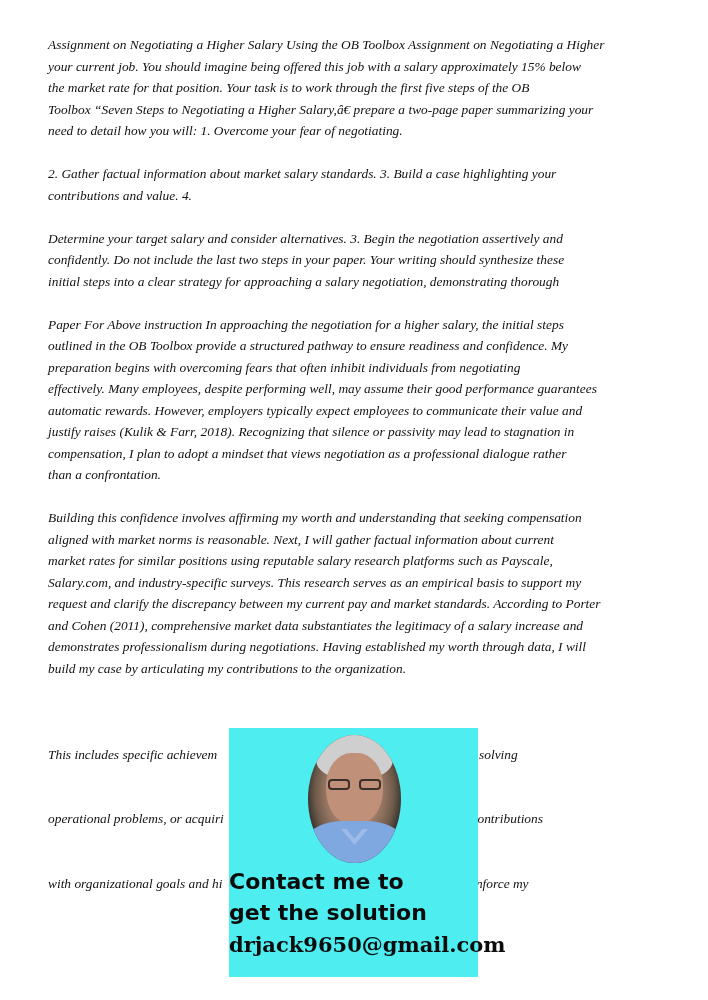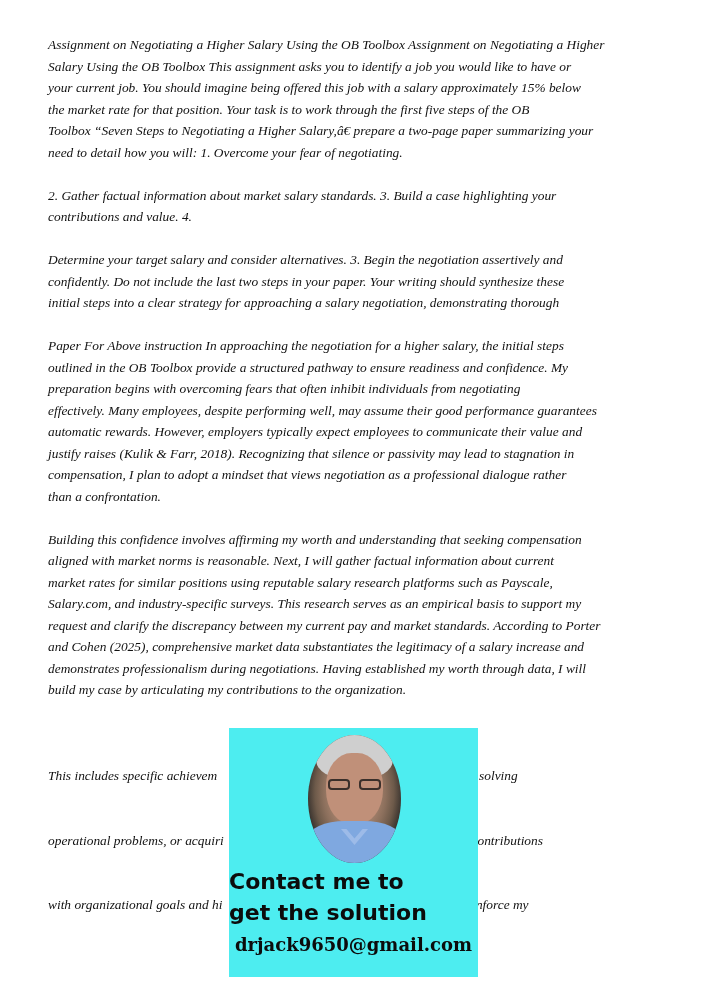--- a/index.html
+++ b/index.html
@@ -53,30 +53,29 @@
     .contact {
       position: absolute; left: 0; width: 249px; text-align: left;
       font-family: "DejaVu Sans", sans-serif; font-weight: bold;
       color: #0c0c0c; font-size: 22px; line-height: 30px;
     }
     .contact.l1 { top: 139px; }
     .contact.l2 { top: 170px; }
     .email {
       position: absolute; left: 0; top: 204px; width: 249px; text-align: center;
       font-family: "DejaVu Serif", serif; font-weight: bold;
-      font-size: 18px; line-height: 26px; color: #0c0c0c;
+      font-size: 21px; line-height: 26px; color: #0c0c0c;
     }
   </style>
 </head>
 <body>
 
 <div class="page">
   <div class="para">
     <span class="line">Assignment on Negotiating a Higher Salary Using the OB Toolbox Assignment on Negotiating a Higher</span>
-    <span class="line">Salary Using the OB Toolbox This assignment asks you to identify a job you would like to have or</span>
     <span class="line">your current job. You should imagine being offered this job with a salary approximately 15% below</span>
     <span class="line">the market rate for that position. Your task is to work through the first five steps of the OB</span>
     <span class="line">Toolbox “Seven Steps to Negotiating a Higher Salary,â€ prepare a two-page paper summarizing your</span>
     <span class="line">need to detail how you will: 1. Overcome your fear of negotiating.</span>
   </div>
   <div class="para">
     <span class="line">2. Gather factual information about market salary standards. 3. Build a case highlighting your</span>
     <span class="line">contributions and value. 4.</span>
   </div>
   <div class="para">
@@ -93,21 +92,21 @@
     <span class="line">justify raises (Kulik &amp; Farr, 2018). Recognizing that silence or passivity may lead to stagnation in</span>
     <span class="line">compensation, I plan to adopt a mindset that views negotiation as a professional dialogue rather</span>
     <span class="line">than a confrontation.</span>
   </div>
   <div class="para">
     <span class="line">Building this confidence involves affirming my worth and understanding that seeking compensation</span>
     <span class="line">aligned with market norms is reasonable. Next, I will gather factual information about current</span>
     <span class="line">market rates for similar positions using reputable salary research platforms such as Payscale,</span>
     <span class="line">Salary.com, and industry-specific surveys. This research serves as an empirical basis to support my</span>
     <span class="line">request and clarify the discrepancy between my current pay and market standards. According to Porter</span>
-    <span class="line">and Cohen (2025), comprehensive market data substantiates the legitimacy of a salary increase and</span>
+    <span class="line">and Cohen (2011), comprehensive market data substantiates the legitimacy of a salary increase and</span>
     <span class="line">demonstrates professionalism during negotiations. Having established my worth through data, I will</span>
     <span class="line">build my case by articulating my contributions to the organization.</span>
   </div>
   <div class="para" style="white-space: pre;">
     <span class="line" style="white-space: pre;">This includes specific achievem                                                     m cooperation, solving</span>
     <span class="line" style="white-space: pre;">operational problems, or acquiri                                                      aligning my contributions</span>
     <span class="line" style="white-space: pre;">with organizational goals and hi                                                      I intend to reinforce my</span>
     
     
     

